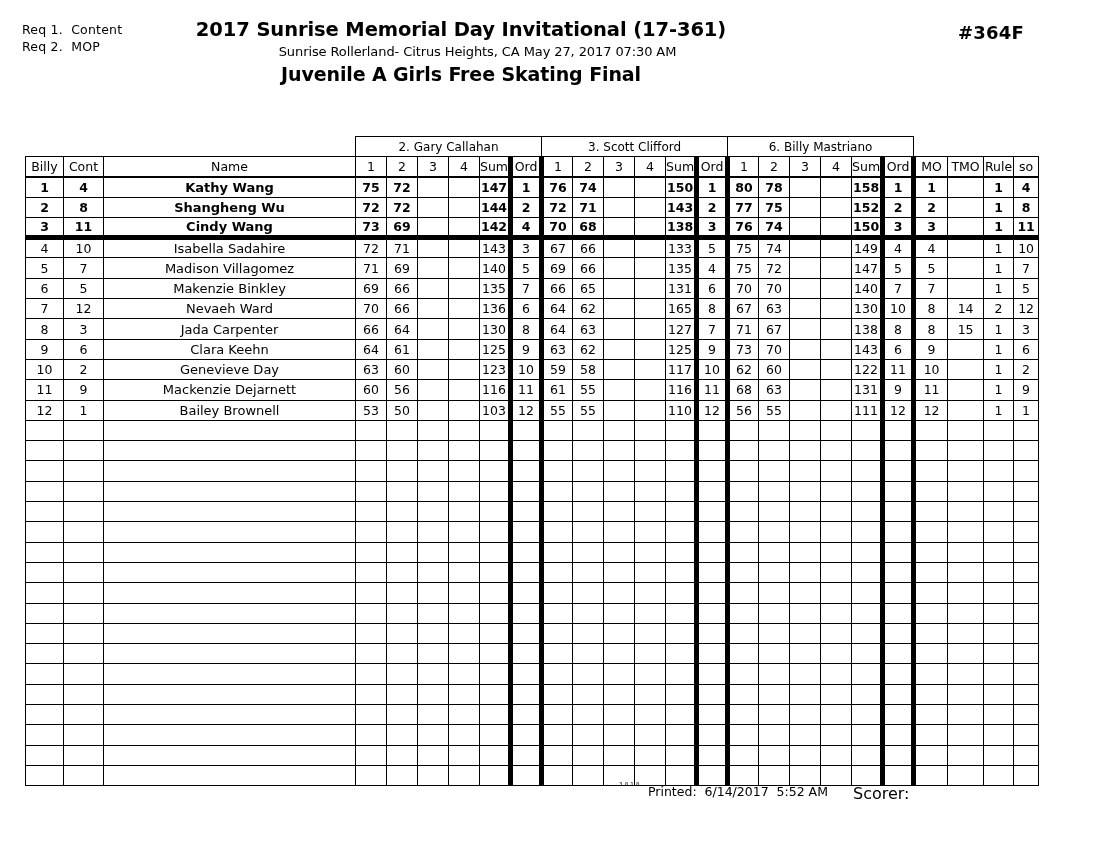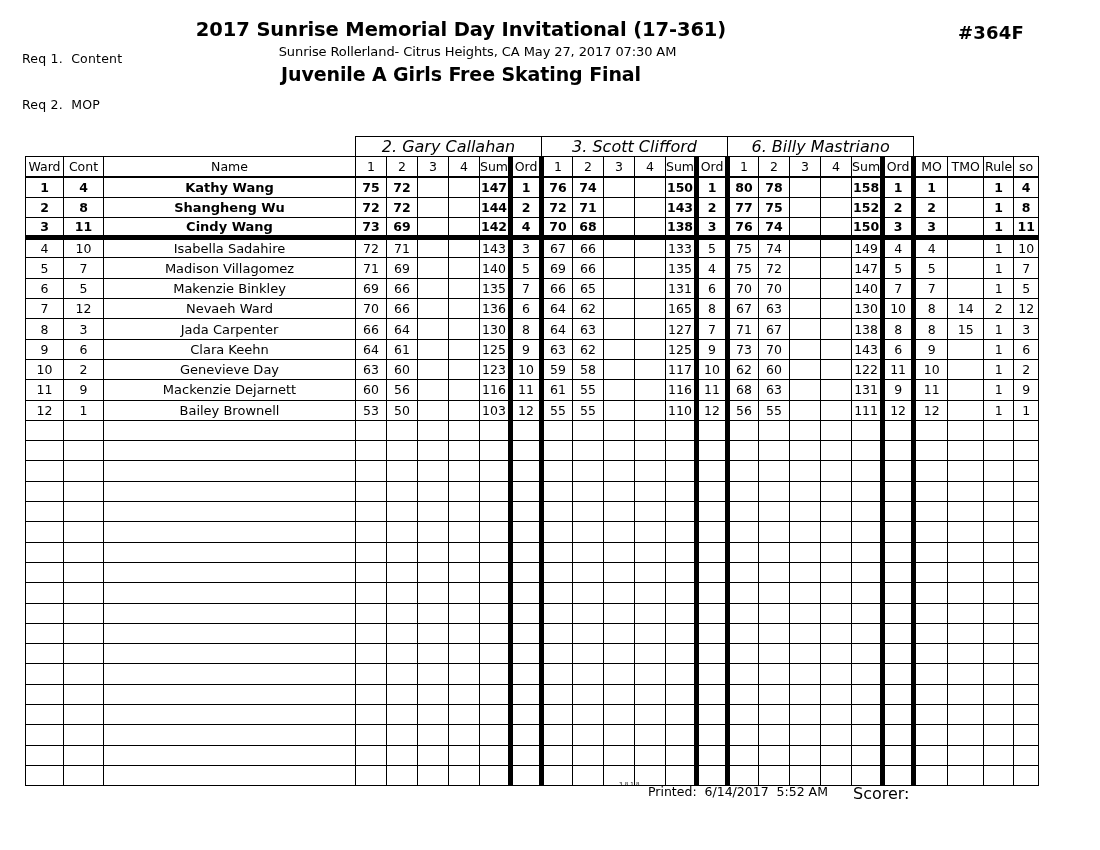--- a/index.html
+++ b/index.html
@@ -18,21 +18,21 @@
 
   
   #req-block {
     position: absolute;
     left: 22px;
     top: 22px;
     font-size: 12.5px;
     line-height: 16.5px;
     letter-spacing: 0.2px;
   }
-  #req-block div { white-space: pre; margin-top: 29px; }
+  #req-block div { white-space: pre; }
 
   #title-block {
     position: absolute;
     left: 0;
     top: 18px;
     width: 922px;
     text-align: center;
   }
   .t-main {
     font-size: 19.5px;
@@ -95,22 +95,21 @@
     white-space: nowrap;
   }
 
   
   tr.judge-row td { height: 20px; border: none; }
   td.jname {
     border: 1px solid #000 !important;
     border-bottom: none !important;
     text-align: left;
     padding-left: 7px;
-    font-size: 16px;
-    font-style: italic;
+    font-size: 12px;
   }
   td.jblank { border: none !important; }
 
   
   tr.colhead td {
     font-size: 12.5px;
     border-bottom: 2px solid #000;
   }
   td.h-left { text-align: left; padding-left: 5px; }
   td.h-so { font-size: 11px; }
@@ -201,21 +200,21 @@
         <td class="jname" colspan="6">2.  Gary Callahan</td>
         <td class="jname" colspan="6">3.  Scott Clifford</td>
         <td class="jname" colspan="6">6.  Billy Mastriano</td>
         <td class="jblank"></td>
         <td class="jblank"></td>
         <td class="jblank"></td>
         <td class="jblank"></td>
       </tr>
 
       <tr class="colhead">
-        <td class="h-left">Ward</td>
+        <td class="h-left">Billy</td>
         <td>Cont</td>
         <td class="h-left">Name</td>
 
         <td>1</td>
         <td>2</td>
         <td>3</td>
         <td>4</td>
         <td>Sum</td>
         <td class="sep-l">Ord</td>
 

